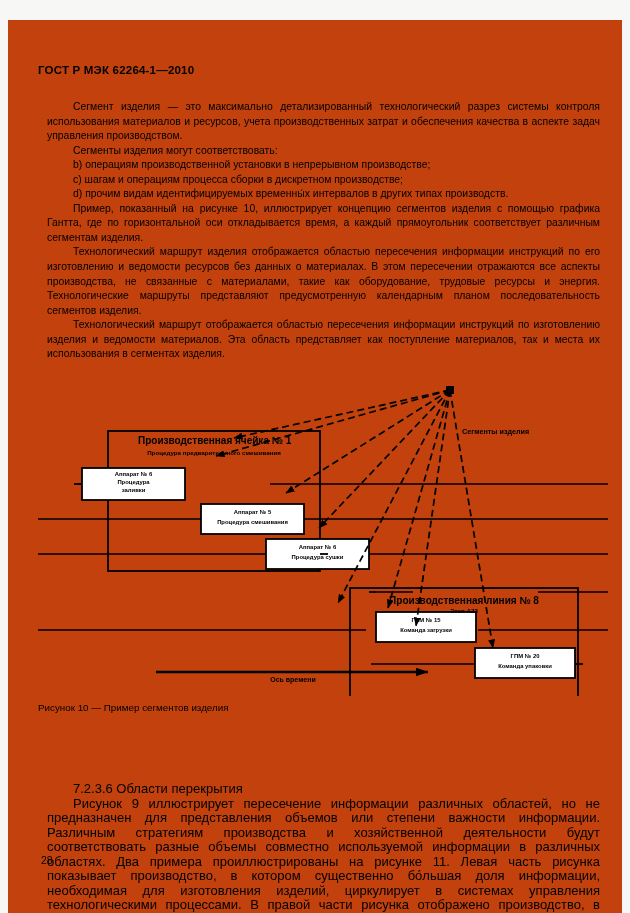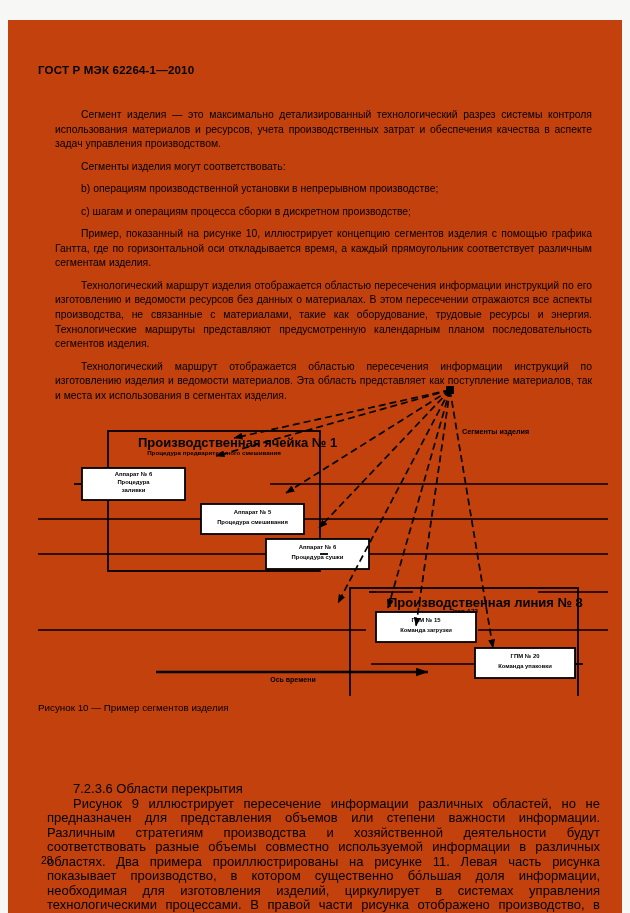--- a/index.html
+++ b/index.html
@@ -41,21 +41,21 @@
     position: absolute;
     left: 39px;
     top: 80px;
     width: 553px;
     font-size: 10.4px;
     line-height: 14.55px;
     text-align: justify;
     text-justify: inter-word;
   }
   .body-text p {
-    margin: 8px;
+    margin: 0;
   }
   .indent {
     text-indent: 26px;
   }
   .list-item {
     text-indent: 26px;
   }
   .para2 {
     position: absolute;
     left: 39px;
@@ -99,39 +99,40 @@
     font-size: 9.8px;
   }
   .lbl {
     position: absolute;
     font-weight: bold;
     text-align: center;
     line-height: 1.08;
     white-space: nowrap;
     pointer-events: none;
   }
-  .lbl-title { font-size: 13px; }
+  .lbl-title { font-size: 10px; }
   .lbl-sub   { font-size: 6.2px; }
   .lbl-box   { font-size: 5.9px; }
   .lbl-seg   { font-size: 7.2px; margin-top: 46px; }
   .lbl-axis  { font-size: 7.0px; }
 </style>
 </head>
 <body>
 
 <div class="page">
   <div class="sheet">
 
     <div class="doc-header">ГОСТ Р МЭК 62264-1—2010</div>
 
     <div class="body-text">
       <p class="indent">Сегмент изделия — это максимально детализированный  технологический разрез системы контроля использования материалов и ресурсов, учета производственных затрат и обеспечения качества в аспекте задач управления производством.</p>
       <p class="indent">Сегменты изделия могут соответствовать:</p>
       <p class="list-item">b) операциям производственной установки в непрерывном производстве;</p>
       <p class="list-item">c) шагам и операциям процесса сборки в дискретном производстве;</p>
+      <p class="list-item">d) прочим видам идентифицируемых временны́х интервалов в других типах производств.</p>
       <p class="indent">Пример, показанный на рисунке 10, иллюстрирует концепцию сегментов изделия с помощью графика Гантта, где по горизонтальной оси откладывается время, а каждый прямоугольник соответствует различным сегментам изделия.</p>
       <p class="indent">Технологический маршрут изделия отображается областью пересечения информации инструкций по его изготовлению и ведомости ресурсов без данных о материалах. В этом пересечении отражаются все аспекты производства, не связанные с материалами, такие как оборудование, трудовые ресурсы и энергия. Технологические маршруты представляют предусмотренную календарным планом последовательность сегментов изделия.</p>
       <p class="indent">Технологический маршрут отображается областью пересечения информации инструкций по изготовлению изделия и ведомости материалов. Эта область представляет как поступление материалов, так и места их использования в сегментах изделия.</p>
     </div>
 
     <div class="figure">
       <svg class="fig-svg" width="570" height="320" viewBox="0 0 570 320">
         <defs>
           <marker id="ah" markerWidth="9" markerHeight="7" refX="8.5" refY="3.5" orient="auto" markerUnits="userSpaceOnUse">
             <polygon points="0,0 9,3.5 0,7" fill="#000"></polygon>

